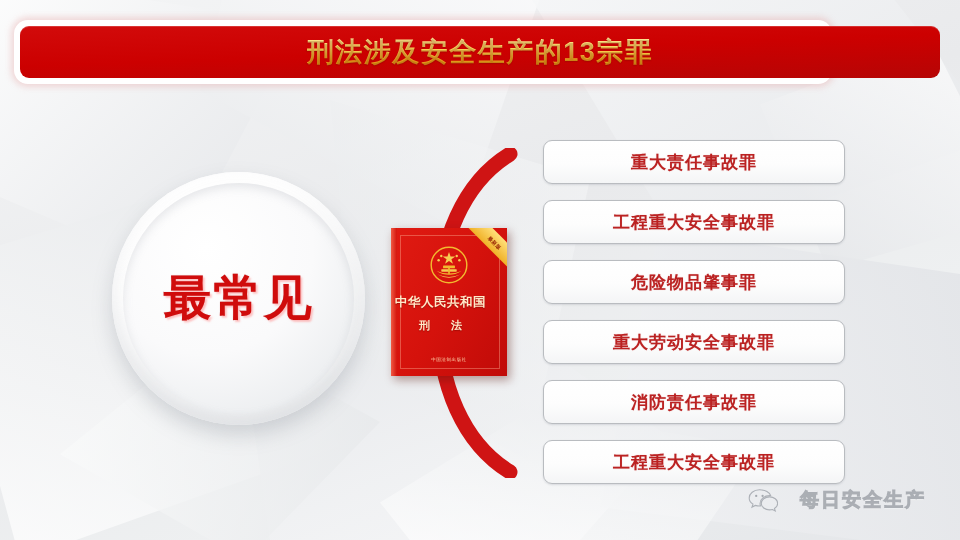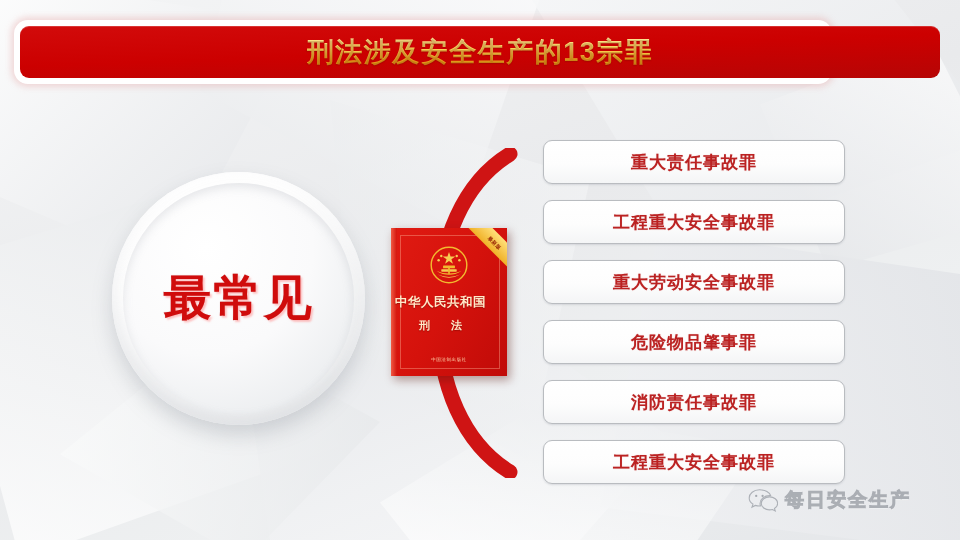--- a/index.html
+++ b/index.html
@@ -155,21 +155,21 @@
     display:flex;align-items:center;justify-content:center;
   }
   .crime-item span{
     font-size:17px;font-weight:bold;color:#bb2222;letter-spacing:1px;
     text-shadow:0 0 1px rgba(200,80,80,.45);
   }
 
   
   .watermark{
     position:absolute;left:748px;top:487px;
-    display:flex;align-items:center;gap:7px;
+    display:flex;align-items:center;gap:22px;
     opacity:.92;
   }
   .wm-label{
     font-size:19px;font-weight:bold;letter-spacing:2px;
     color:rgba(255,255,255,.55);
     -webkit-text-stroke:1px rgba(150,155,162,.85);
     text-shadow:0 1px 1px rgba(255,255,255,.6);
     white-space:nowrap;
   }
 </style>
@@ -235,24 +235,24 @@
   </div>
 
   <div class="crime-list" id="crime-list">
       <div class="crime-item">
         <span>重大责任事故罪</span>
       </div>
       <div class="crime-item">
         <span>工程重大安全事故罪</span>
       </div>
       <div class="crime-item">
+        <span>危险物品肇事罪</span>
+      </div>
+      <div class="crime-item">
         <span>重大劳动安全事故罪</span>
-      </div>
-      <div class="crime-item">
-        <span>危险物品肇事罪</span>
       </div>
       <div class="crime-item">
         <span>消防责任事故罪</span>
       </div>
       <div class="crime-item">
         <span>工程重大安全事故罪</span>
       </div>
     </div>
 
   <div class="watermark">

